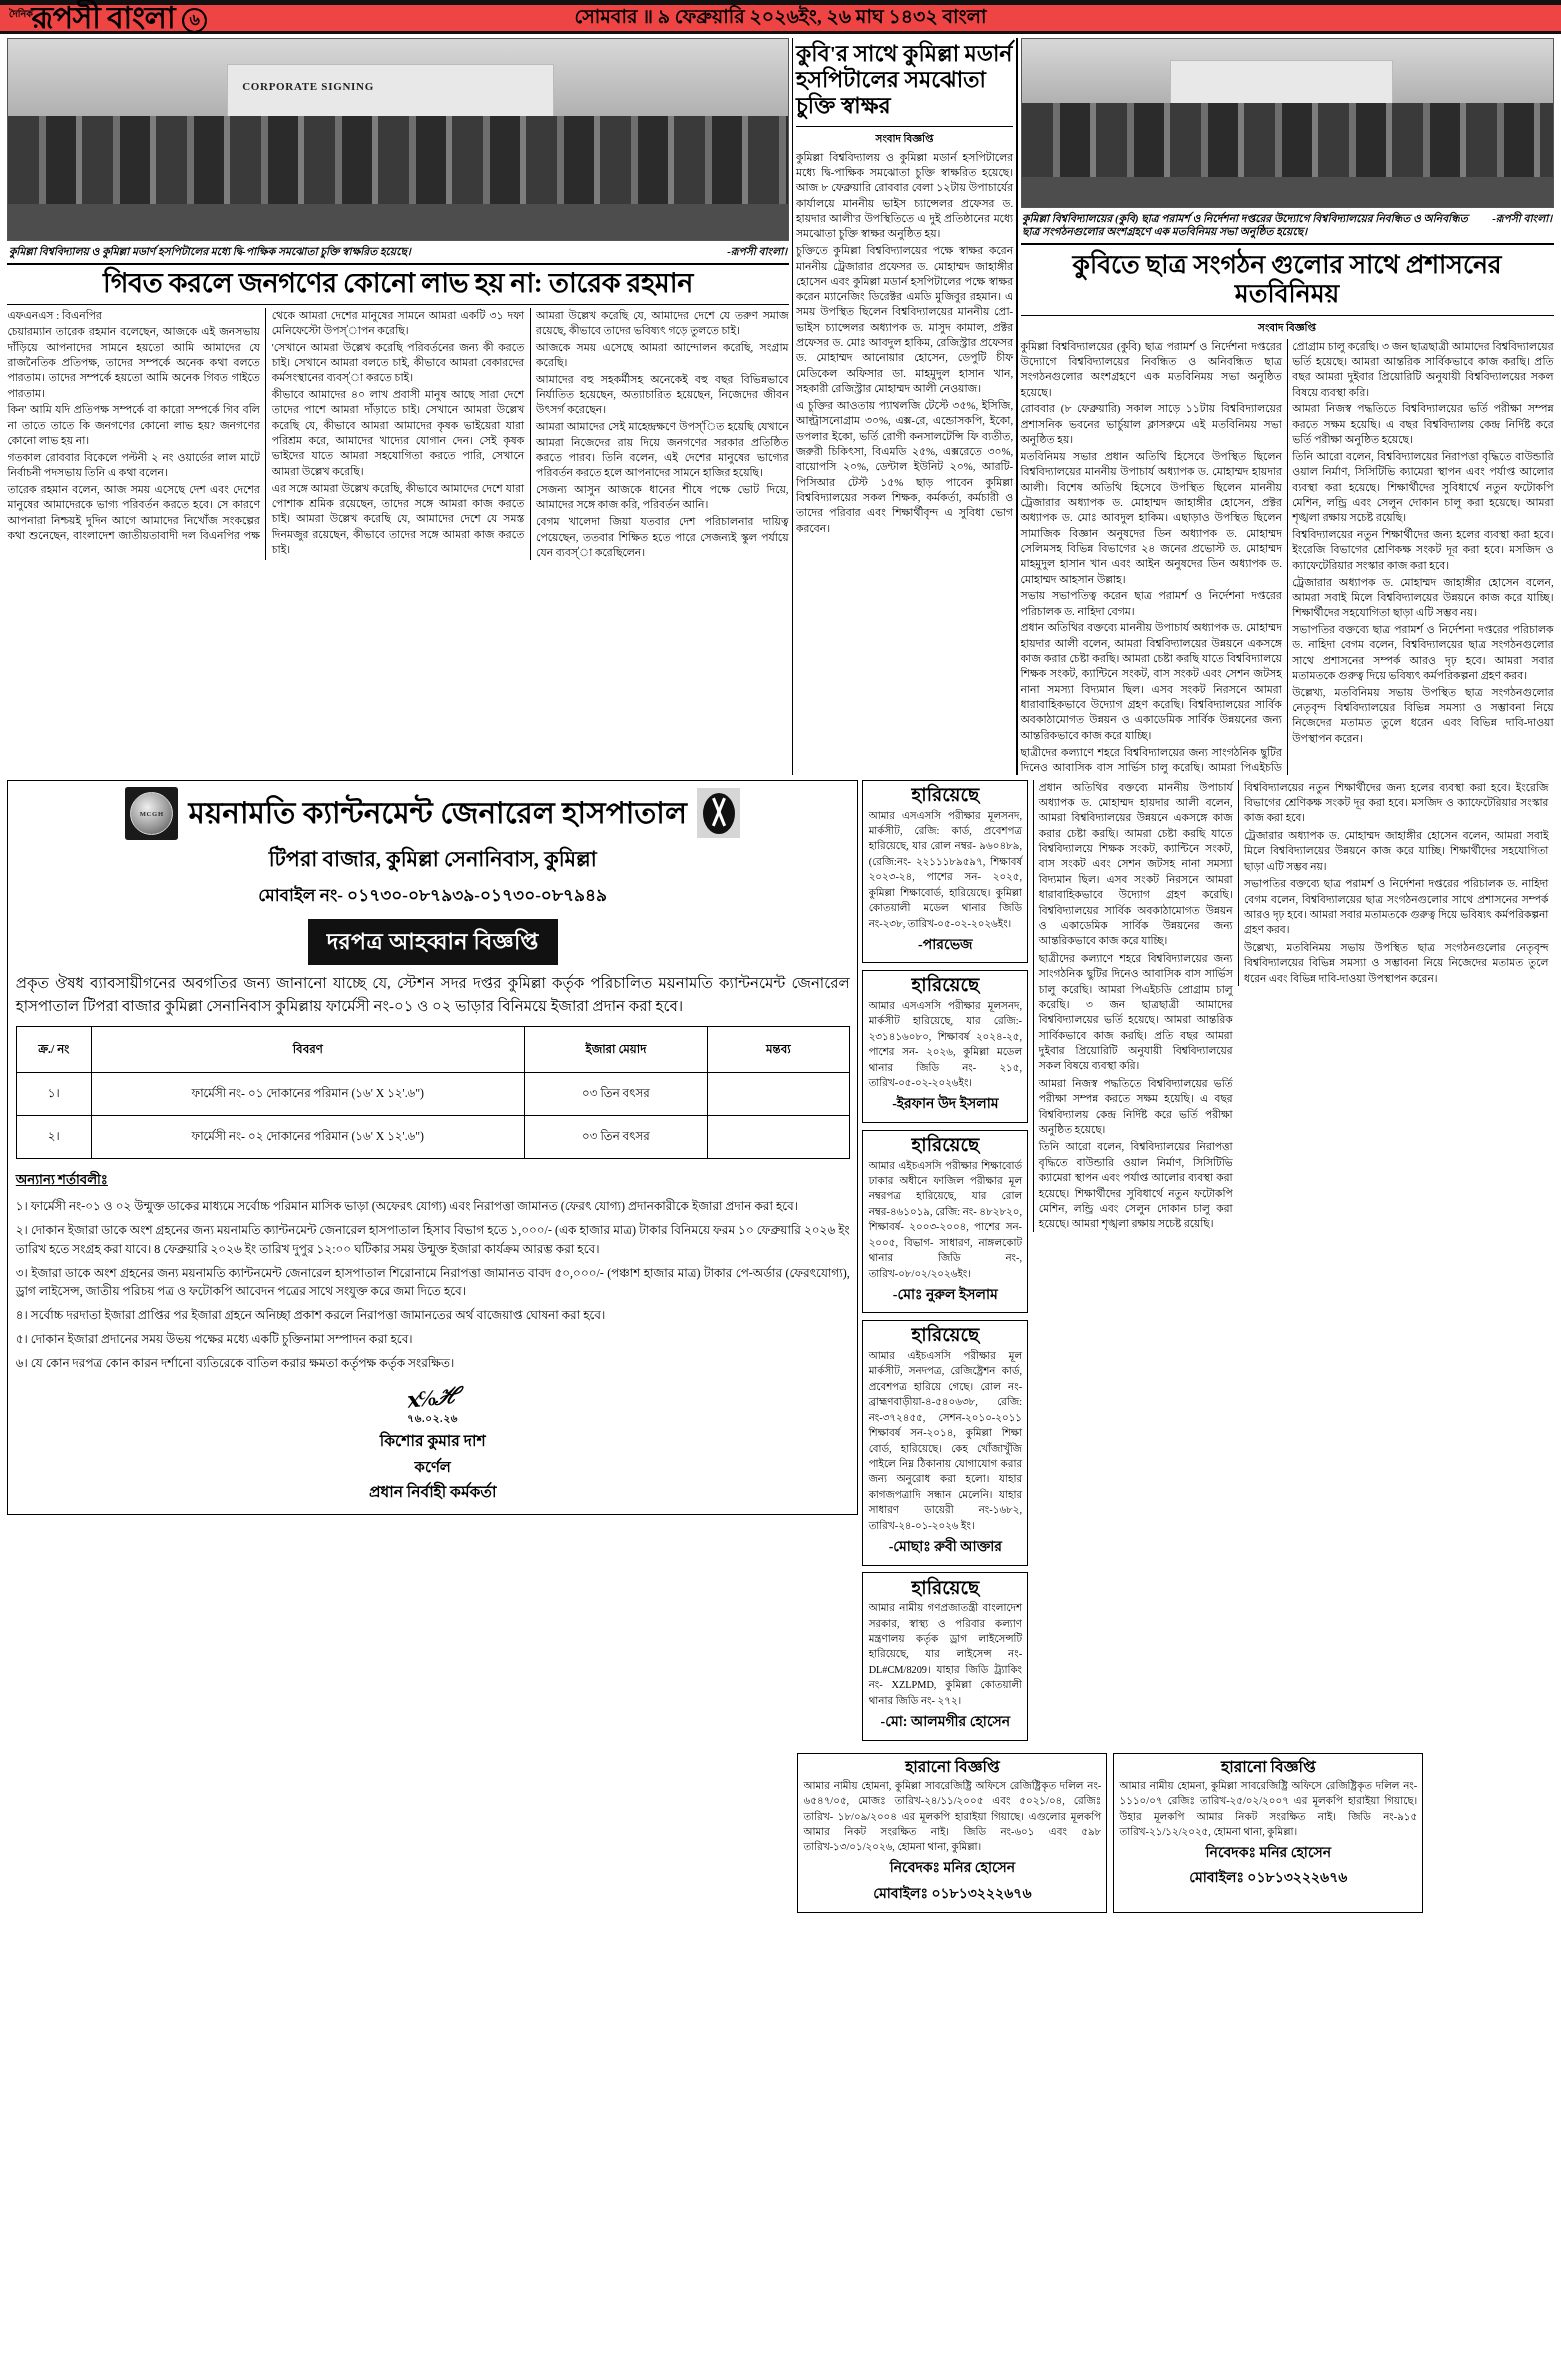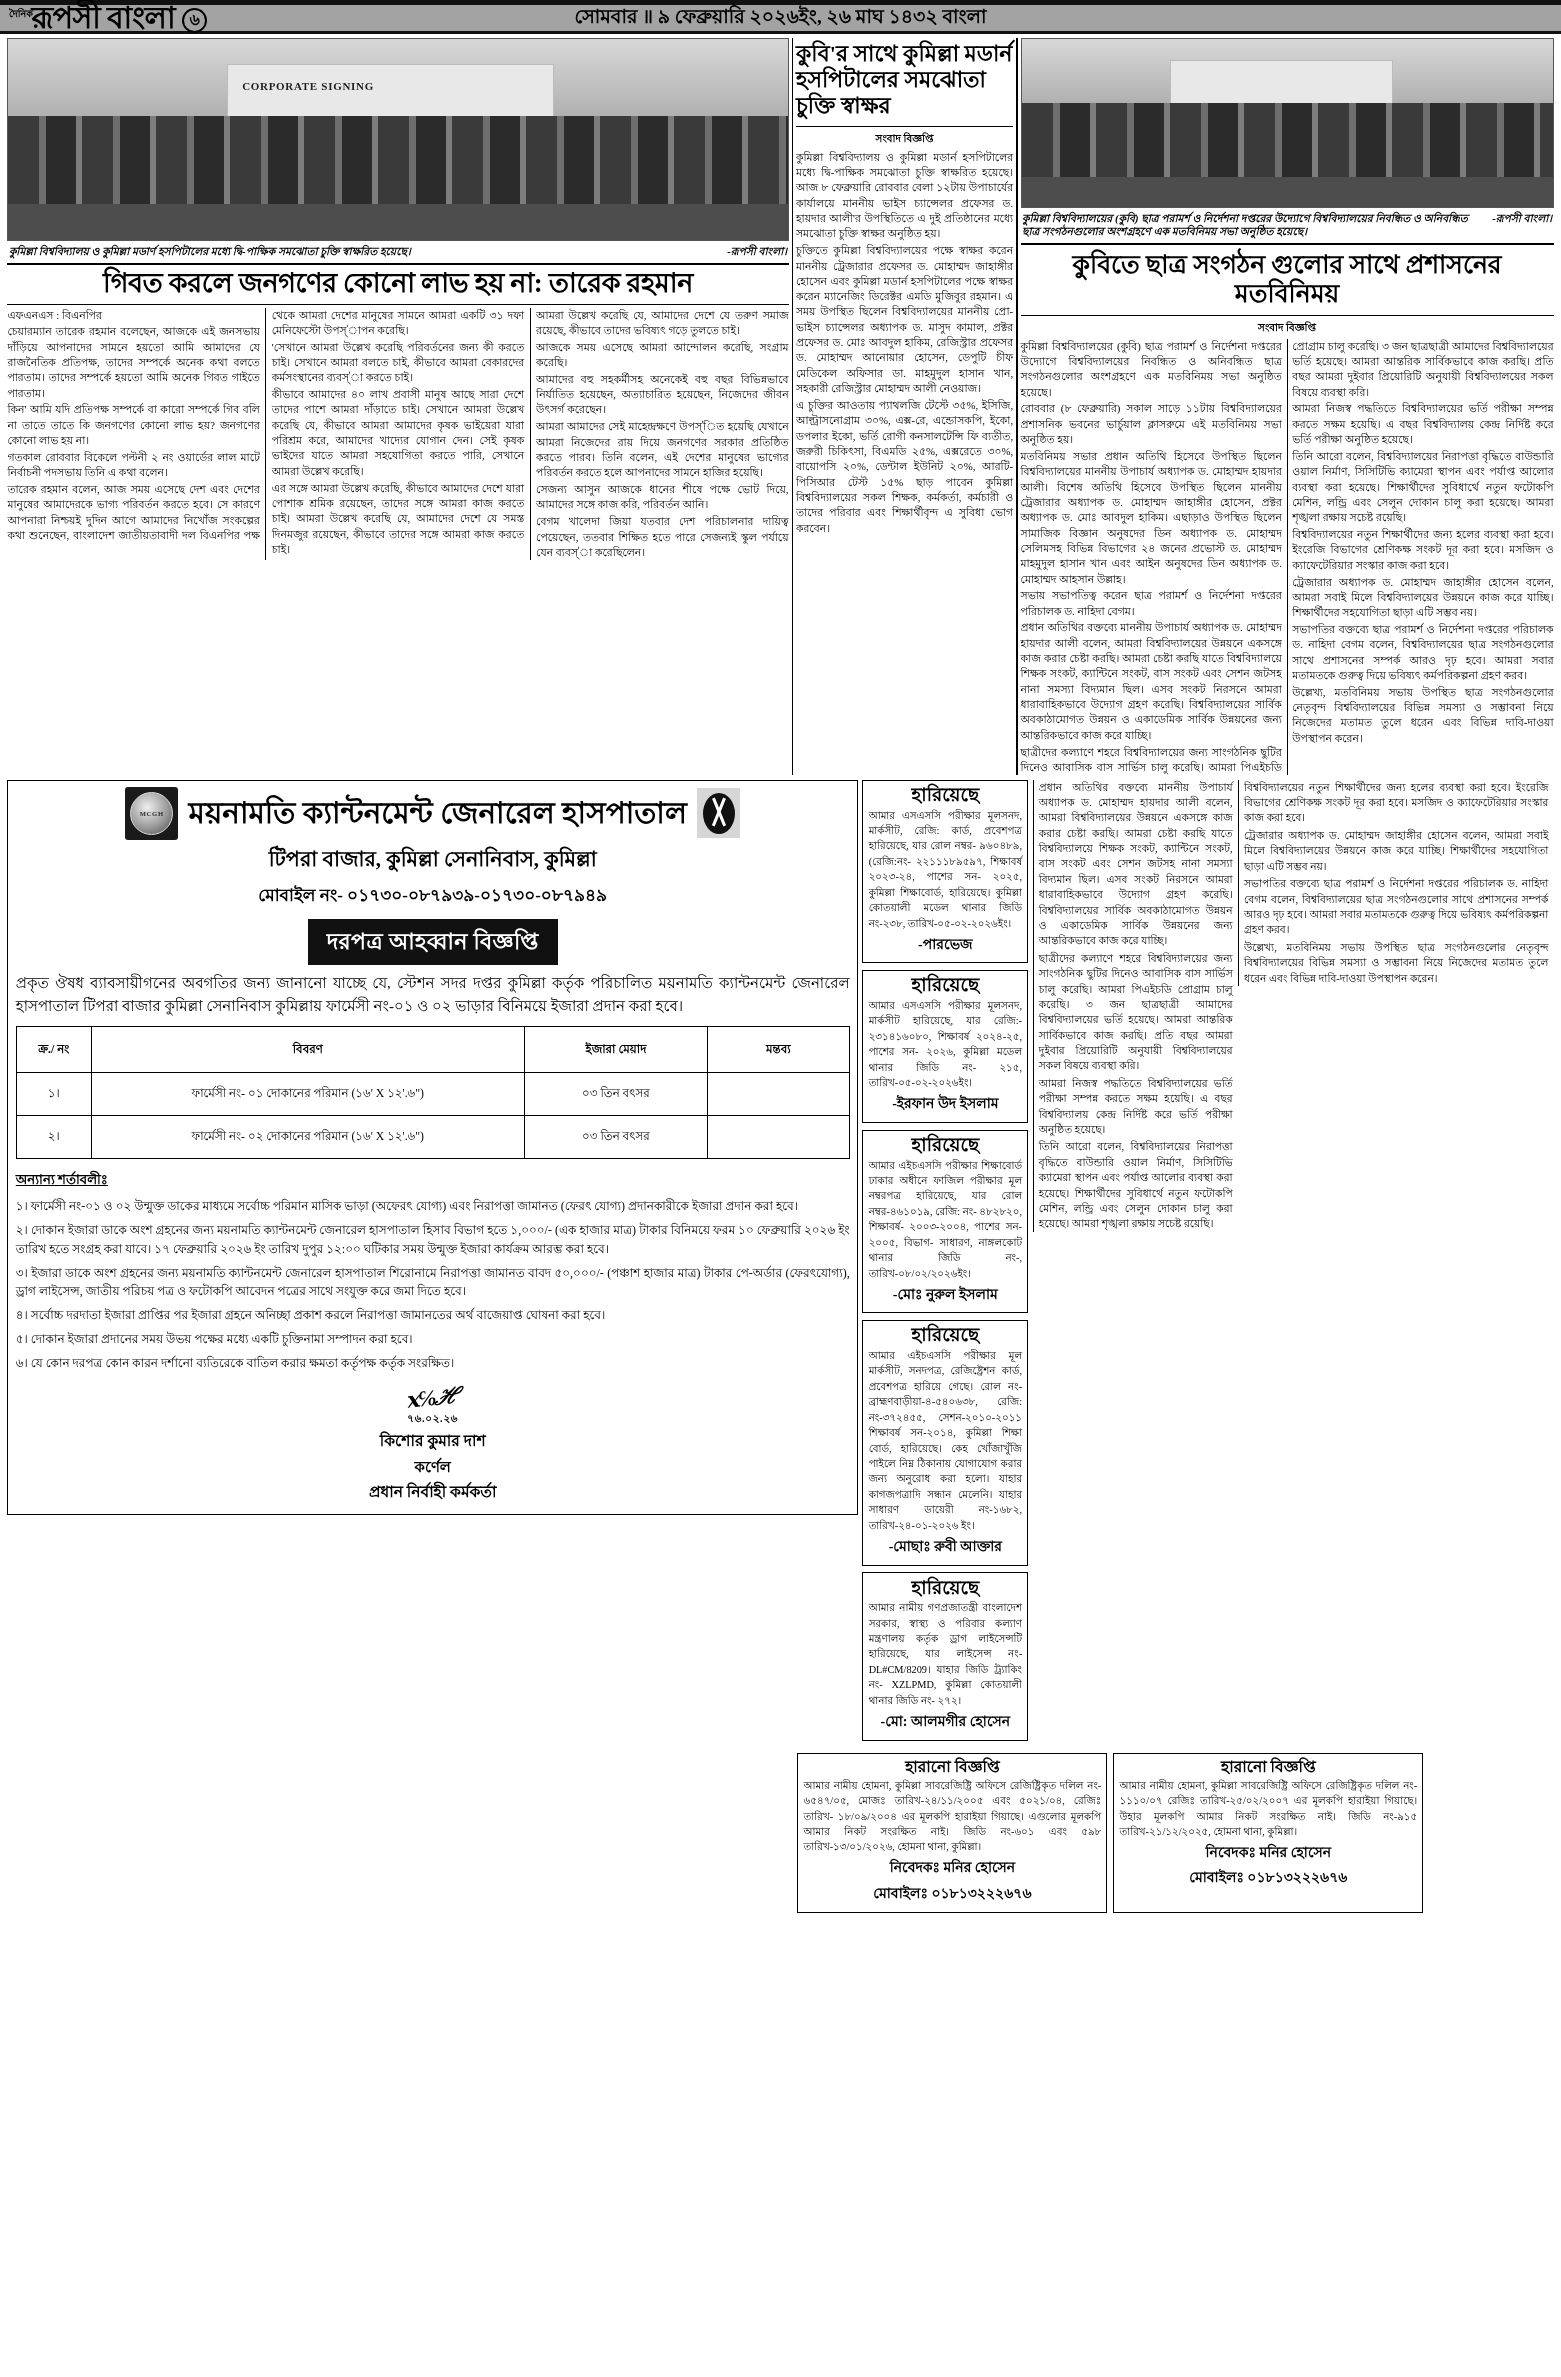--- a/index.html
+++ b/index.html
@@ -13,21 +13,21 @@
     height: 2377px;
     font-family: "Liberation Serif", "DejaVu Serif", serif;
     color: #000;
     position: relative;
     overflow: hidden;
   }
 
   
   .masthead {
     height: 34px;
-    background: #a3a3a3;
+    background: #ef4444;
     border-top: 5.2px solid #111;
     border-bottom: 3px solid #111;
     display: flex;
     align-items: center;
     position: relative;
     padding: 0 8.9px;
   }
   .mast-left { display: flex; align-items: flex-end; gap: 3px; }
   .mast-kicker {
     font-size: 9.6px; font-weight: bold;
@@ -386,21 +386,21 @@
               <td>ফার্মেসী নং- ০২ দোকানের পরিমান (১৬' X ১২'.৬")</td>
               <td>০৩ তিন বৎসর</td>
               <td></td>
             </tr>
           </tbody>
         </table>
 
         <div class="cond-title">অন্যান্য শর্তাবলীঃ</div>
         <div class="cond-list">
           <p>১। ফার্মেসী নং-০১ ও ০২ উন্মুক্ত ডাকের মাধ্যমে সর্বোচ্চ পরিমান মাসিক ভাড়া (অফেরৎ যোগ্য) এবং নিরাপত্তা জামানত (ফেরৎ যোগ্য) প্রদানকারীকে ইজারা প্রদান করা হবে।</p>
-          <p>২। দোকান ইজারা ডাকে অংশ গ্রহনের জন্য ময়নামতি ক্যান্টনমেন্ট জেনারেল হাসপাতাল হিসাব বিভাগ হতে ১,০০০/- (এক হাজার মাত্র) টাকার বিনিময়ে ফরম ১০ ফেব্রুয়ারি ২০২৬ ইং তারিখ হতে সংগ্রহ করা যাবে। ১৭ ফেব্রুয়ারি ২০২৬ ইং তারিখ দুপুর ১২:০০ ঘটিকার সময় উন্মুক্ত ইজারা কার্যক্রম আরম্ভ করা হবে।</p>
+          <p>২। দোকান ইজারা ডাকে অংশ গ্রহনের জন্য ময়নামতি ক্যান্টনমেন্ট জেনারেল হাসপাতাল হিসাব বিভাগ হতে ১,০০০/- (এক হাজার মাত্র) টাকার বিনিময়ে ফরম ১০ ফেব্রুয়ারি ২০২৬ ইং তারিখ হতে সংগ্রহ করা যাবে। 8 ফেব্রুয়ারি ২০২৬ ইং তারিখ দুপুর ১২:০০ ঘটিকার সময় উন্মুক্ত ইজারা কার্যক্রম আরম্ভ করা হবে।</p>
           <p>৩। ইজারা ডাকে অংশ গ্রহনের জন্য ময়নামতি ক্যান্টনমেন্ট জেনারেল হাসপাতাল শিরোনামে নিরাপত্তা জামানত বাবদ ৫০,০০০/- (পঞ্চাশ হাজার মাত্র) টাকার পে-অর্ডার (ফেরৎযোগ্য), ড্রাগ লাইসেন্স, জাতীয় পরিচয় পত্র ও ফটোকপি আবেদন পত্রের সাথে সংযুক্ত করে জমা দিতে হবে।</p>
           <p>৪। সর্বোচ্চ দরদাতা ইজারা প্রাপ্তির পর ইজারা গ্রহনে অনিচ্ছা প্রকাশ করলে নিরাপত্তা জামানতের অর্থ বাজেয়াপ্ত ঘোষনা করা হবে।</p>
           <p>৫। দোকান ইজারা প্রদানের সময় উভয় পক্ষের মধ্যে একটি চুক্তিনামা সম্পাদন করা হবে।</p>
           <p>৬। যে কোন দরপত্র কোন কারন দর্শানো ব্যতিরেকে বাতিল করার ক্ষমতা কর্তৃপক্ষ কর্তৃক সংরক্ষিত।</p>
         </div>
 
         <div class="sign-block">
           <div class="sign-mark">x℅ℋ</div>
           <div class="sign-date">৭৬.০২.২৬</div>
           <div class="sign-name">কিশোর কুমার দাশ</div>

